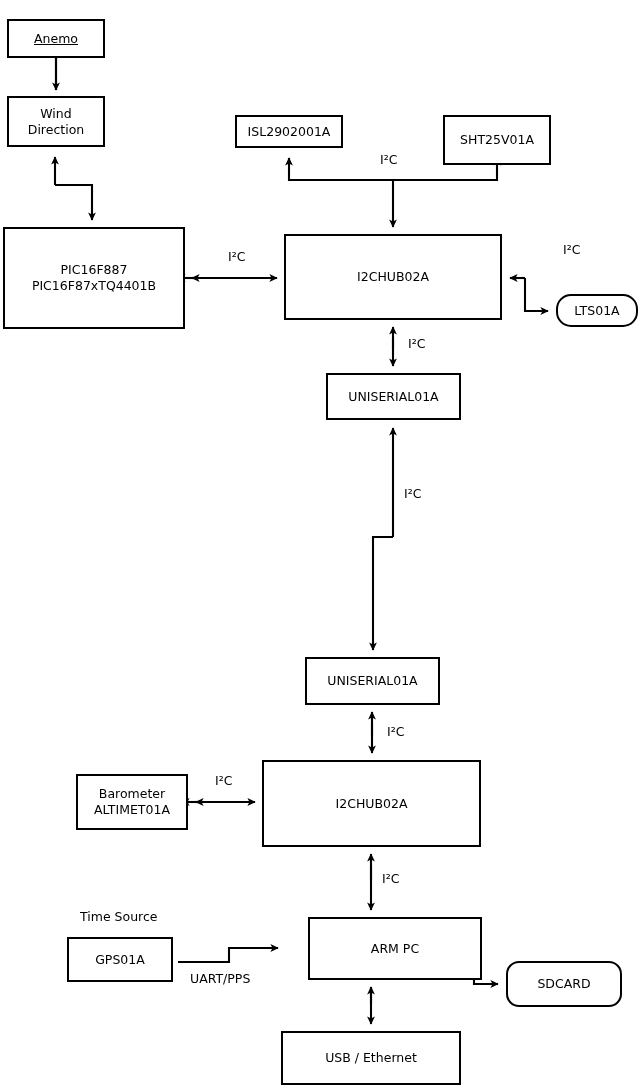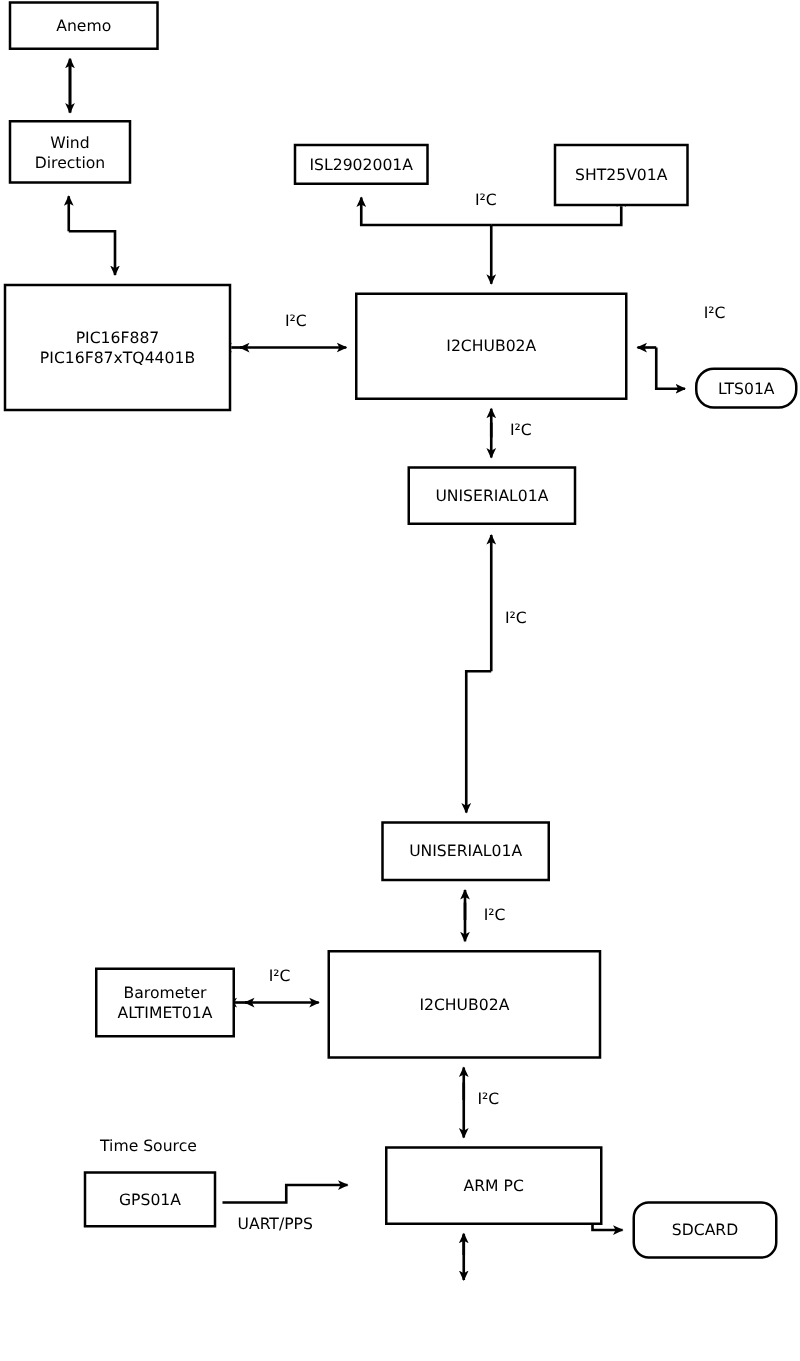--- a/index.html
+++ b/index.html
@@ -107,21 +107,21 @@
       <path d="M178,962 L229,962 L229,948 L278,948" marker-end="url(#ah)"></path>
 
       <path d="M474,948 L466,948" marker-end="url(#ah)"></path>
       <path d="M474,948 L474,984 L498,984" marker-end="url(#ah)"></path>
 
       <line x1="371" y1="988" x2="371" y2="1024" marker-end="url(#ah)"></line>
       <line x1="371" y1="1004" x2="371" y2="987" marker-end="url(#ah)"></line>
     </g>
   </svg>
 
-  <div class="node" style="left:7px;  top:1px;    width:120px;  height:39px;">Anemo</div>
+  <div class="node" style="left:7px;  top:19px;    width:98px;  height:39px;text-decoration:underline;">Anemo</div>
 
   <div class="node" style="left:7px;  top:96px;   width:98px;  height:51px;">Wind
 Direction</div>
 
   <div class="node" style="left:3px;  top:227px;  width:182px; height:102px;">PIC16F887
 PIC16F87xTQ4401B</div>
 
   <div class="node" style="left:235px;top:115px;  width:108px; height:33px;">ISL2902001A</div>
 
   <div class="node" style="left:443px;top:115px;  width:108px; height:50px;">SHT25V01A</div>
@@ -138,20 +138,21 @@
 ALTIMET01A</div>
 
   <div class="node" style="left:262px;top:760px;  width:219px; height:87px;">I2CHUB02A</div>
 
   <div class="node" style="left:67px; top:937px;  width:106px; height:45px;">GPS01A</div>
 
   <div class="node" style="left:285px;top:917px;  width:174px; height:63px;margin-left:23px;">ARM PC</div>
 
   <div class="node" style="left:506px;top:961px;  width:116px; height:46px;border-radius:13px;">SDCARD</div>
 
+  <div class="node" style="left:281px;top:1031px; width:180px; height:54px;">USB / Ethernet</div>
 
   <div class="edge-label" style="left:380px; top:153px;">I²C</div>
   <div class="edge-label" style="left:228px; top:250px;">I²C</div>
   <div class="edge-label" style="left:563px; top:243px;">I²C</div>
   <div class="edge-label" style="left:408px; top:337px;">I²C</div>
   <div class="edge-label" style="left:404px; top:487px;">I²C</div>
   <div class="edge-label" style="left:387px; top:725px;">I²C</div>
   <div class="edge-label" style="left:215px; top:774px;">I²C</div>
   <div class="edge-label" style="left:382px; top:872px;">I²C</div>
   <div class="edge-label" style="left:190px; top:972px;">UART/PPS</div>

